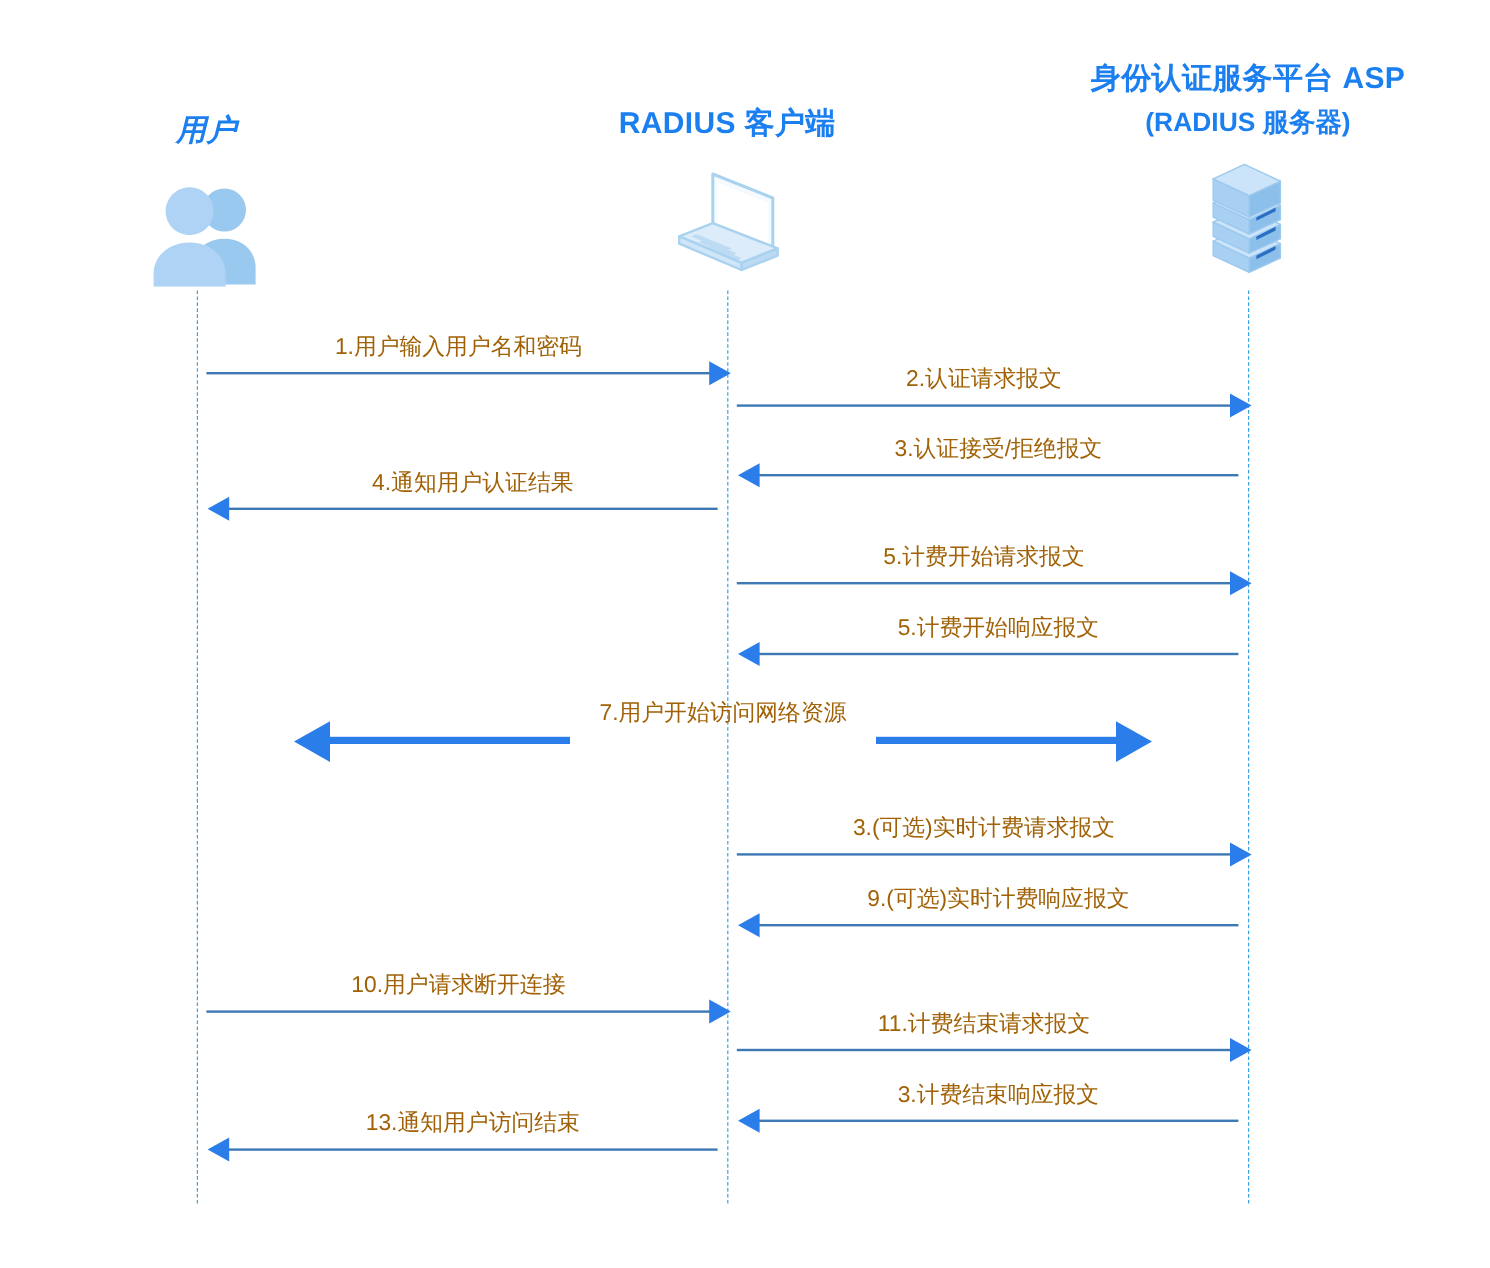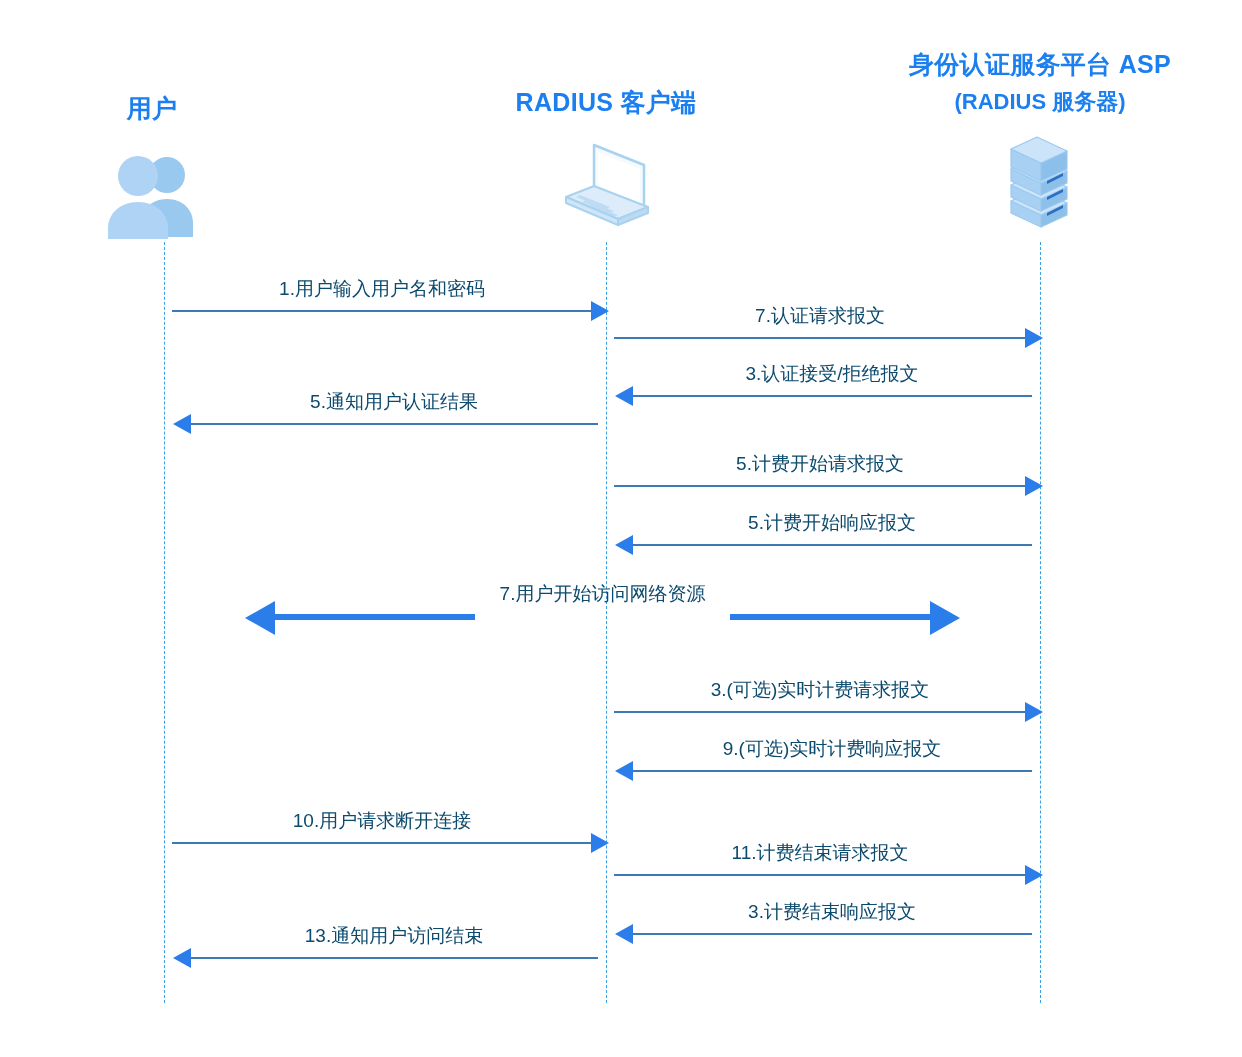--- a/index.html
+++ b/index.html
@@ -11,21 +11,21 @@
   }
   #stage{position:relative;width:1242px;height:1057px;}
 
   
   .actor{position:absolute;text-align:center;}
   .actor-title{
     color:#1b7ff0;font-weight:bold;letter-spacing:.3px;white-space:nowrap;
   }
   .actor-sub{color:#1b7ff0;font-weight:bold;white-space:nowrap;}
 
-  #actor-user{left:52px;top:92px;width:200px;}
+  #actor-user{left:72px;top:92px;width:200px;font-style:italic;}
   #actor-user .actor-title{font-size:25px;}
   #actor-client{left:456px;top:86px;width:300px;}
   #actor-client .actor-title{font-size:25px;}
   #actor-server{left:850px;top:48px;width:380px;}
   #actor-server .actor-title{font-size:25px;}
   #actor-server .actor-sub{font-size:22px;margin-top:6px;}
 
   .icon-wrap{display:flex;justify-content:center;align-items:flex-end;}
 
   
@@ -43,21 +43,21 @@
   .msg .head{
     position:absolute;top:-9px;width:0;height:0;
     border-top:10px solid transparent;
     border-bottom:10px solid transparent;
   }
   .msg.to-right .head{right:-17px;border-left:18px solid #2b7de9;}
   .msg.to-left  .head{left:-17px; border-right:18px solid #2b7de9;}
 
   .msg-label{
     position:absolute;bottom:8px;width:100%;text-align:center;
-    color:#0c4a6e;font-size:19px;white-space:nowrap;
+    color:#a16207;font-size:19px;white-space:nowrap;
   }
 
   
   .msg-bidi{position:absolute;height:0;}
   .msg-bidi .seg{
     position:absolute;top:-3px;height:6px;background:#2b7de9;
   }
   .msg-bidi .tip{
     position:absolute;top:-16px;width:0;height:0;
     border-top:17px solid transparent;border-bottom:17px solid transparent;
@@ -142,33 +142,33 @@
   <div class="lifeline" style="left:606px;"></div>
   <div class="lifeline" style="left:1040px;"></div>
 
   <div class="msg to-right" style="left:172px;width:420px;top:310px;">
     <div class="msg-label">1.用户输入用户名和密码</div>
     <div class="line"></div>
     <div class="head"></div>
   </div>
 
   <div class="msg to-right" style="left:614px;width:412px;top:337px;">
-    <div class="msg-label">7.认证请求报文</div>
+    <div class="msg-label">2.认证请求报文</div>
     <div class="line"></div>
     <div class="head"></div>
   </div>
 
   <div class="msg to-left" style="left:632px;width:400px;top:395px;">
     <div class="msg-label">3.认证接受/拒绝报文</div>
     <div class="line"></div>
     <div class="head"></div>
   </div>
 
   <div class="msg to-left" style="left:190px;width:408px;top:423px;">
-    <div class="msg-label">5.通知用户认证结果</div>
+    <div class="msg-label">4.通知用户认证结果</div>
     <div class="line"></div>
     <div class="head"></div>
   </div>
 
   <div class="msg to-right" style="left:614px;width:412px;top:485px;">
     <div class="msg-label">5.计费开始请求报文</div>
     <div class="line"></div>
     <div class="head"></div>
   </div>
 

